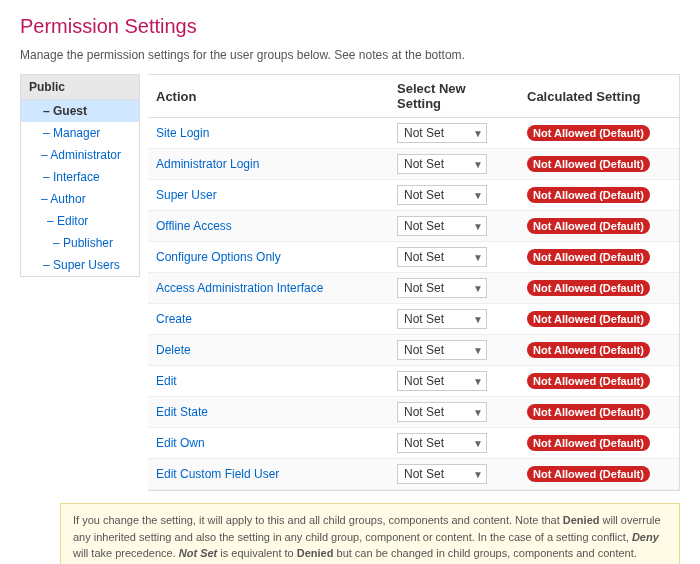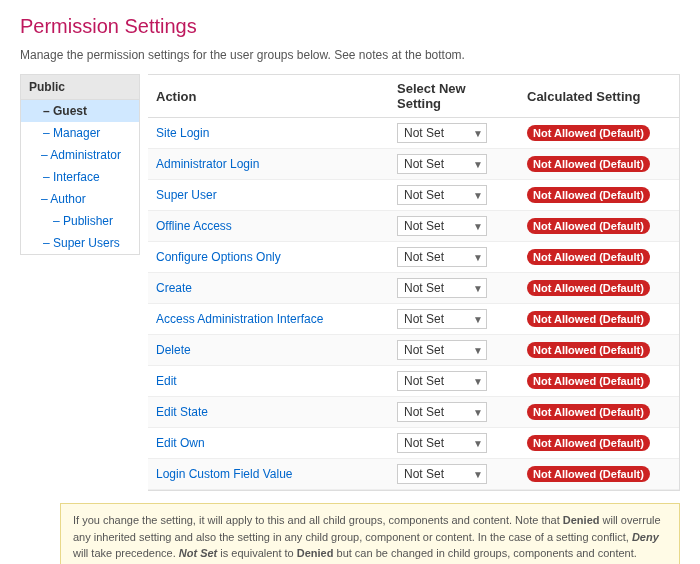--- a/index.html
+++ b/index.html
@@ -156,20 +156,21 @@
 
     <div class="sidebar">
       <div class="sidebar-header">Public</div>
 
       <div id="sidebar-items">
           <div class="sidebar-item active indent1">– Guest</div>
           <div class="sidebar-item indent1">– Manager</div>
           <div class="sidebar-item indent2">– Administrator</div>
           <div class="sidebar-item indent1">– Interface</div>
           <div class="sidebar-item indent2">– Author</div>
+          <div class="sidebar-item indent3">– Editor</div>
           <div class="sidebar-item indent4">– Publisher</div>
           <div class="sidebar-item indent1">– Super Users</div>
         </div>
     </div>
 
     <div class="content-area">
       <table class="permissions-table">
         <thead id="table-head">
             <tr>
               <th>Action</th>
@@ -197,51 +198,51 @@
               <td><span class="action-label">Offline Access</span></td>
               <td><div class="select-wrapper"><select class="setting-select"><option value="Not Set">Not Set</option><option value="Inherited">Inherited</option><option value="Allowed">Allowed</option><option value="Denied">Denied</option></select><span class="select-arrow">▼</span></div></td>
               <td><span class="badge-not-allowed">Not Allowed (Default)</span></td>
             </tr>
             <tr>
               <td><span class="action-label">Configure Options Only</span></td>
               <td><div class="select-wrapper"><select class="setting-select"><option value="Not Set">Not Set</option><option value="Inherited">Inherited</option><option value="Allowed">Allowed</option><option value="Denied">Denied</option></select><span class="select-arrow">▼</span></div></td>
               <td><span class="badge-not-allowed">Not Allowed (Default)</span></td>
             </tr>
             <tr>
+              <td><span class="action-label">Access Administration Interface</span></td>
+              <td><div class="select-wrapper"><select class="setting-select"><option value="Not Set">Not Set</option><option value="Inherited">Inherited</option><option value="Allowed">Allowed</option><option value="Denied">Denied</option></select><span class="select-arrow">▼</span></div></td>
+              <td><span class="badge-not-allowed">Not Allowed (Default)</span></td>
+            </tr>
+            <tr>
               <td><span class="action-label">Create</span></td>
               <td><div class="select-wrapper"><select class="setting-select"><option value="Not Set">Not Set</option><option value="Inherited">Inherited</option><option value="Allowed">Allowed</option><option value="Denied">Denied</option></select><span class="select-arrow">▼</span></div></td>
               <td><span class="badge-not-allowed">Not Allowed (Default)</span></td>
             </tr>
             <tr>
-              <td><span class="action-label">Access Administration Interface</span></td>
-              <td><div class="select-wrapper"><select class="setting-select"><option value="Not Set">Not Set</option><option value="Inherited">Inherited</option><option value="Allowed">Allowed</option><option value="Denied">Denied</option></select><span class="select-arrow">▼</span></div></td>
-              <td><span class="badge-not-allowed">Not Allowed (Default)</span></td>
-            </tr>
-            <tr>
               <td><span class="action-label">Delete</span></td>
               <td><div class="select-wrapper"><select class="setting-select"><option value="Not Set">Not Set</option><option value="Inherited">Inherited</option><option value="Allowed">Allowed</option><option value="Denied">Denied</option></select><span class="select-arrow">▼</span></div></td>
               <td><span class="badge-not-allowed">Not Allowed (Default)</span></td>
             </tr>
             <tr>
               <td><span class="action-label">Edit</span></td>
               <td><div class="select-wrapper"><select class="setting-select"><option value="Not Set">Not Set</option><option value="Inherited">Inherited</option><option value="Allowed">Allowed</option><option value="Denied">Denied</option></select><span class="select-arrow">▼</span></div></td>
               <td><span class="badge-not-allowed">Not Allowed (Default)</span></td>
             </tr>
             <tr>
               <td><span class="action-label">Edit State</span></td>
               <td><div class="select-wrapper"><select class="setting-select"><option value="Not Set">Not Set</option><option value="Inherited">Inherited</option><option value="Allowed">Allowed</option><option value="Denied">Denied</option></select><span class="select-arrow">▼</span></div></td>
               <td><span class="badge-not-allowed">Not Allowed (Default)</span></td>
             </tr>
             <tr>
               <td><span class="action-label">Edit Own</span></td>
               <td><div class="select-wrapper"><select class="setting-select"><option value="Not Set">Not Set</option><option value="Inherited">Inherited</option><option value="Allowed">Allowed</option><option value="Denied">Denied</option></select><span class="select-arrow">▼</span></div></td>
               <td><span class="badge-not-allowed">Not Allowed (Default)</span></td>
             </tr>
             <tr>
-              <td><span class="action-label">Login Custom Field Value</span></td>
+              <td><span class="action-label">Edit Custom Field User</span></td>
               <td><div class="select-wrapper"><select class="setting-select"><option value="Not Set">Not Set</option><option value="Inherited">Inherited</option><option value="Allowed">Allowed</option><option value="Denied">Denied</option></select><span class="select-arrow">▼</span></div></td>
               <td><span class="badge-not-allowed">Not Allowed (Default)</span></td>
             </tr>
           </tbody>
       </table>
     </div>
   </div>
 
   <div class="notice-box" id="notice-text">If you change the setting, it will apply to this and all child groups, components and content. Note that <strong>Denied</strong> will overrule any inherited setting and also the setting in any child group, component or content. In the case of a setting conflict, <strong><em>Deny</em></strong> will take precedence. <strong><em>Not Set</em></strong> is equivalent to <strong>Denied</strong> but can be changed in child groups, components and content.</div>
 </div>

